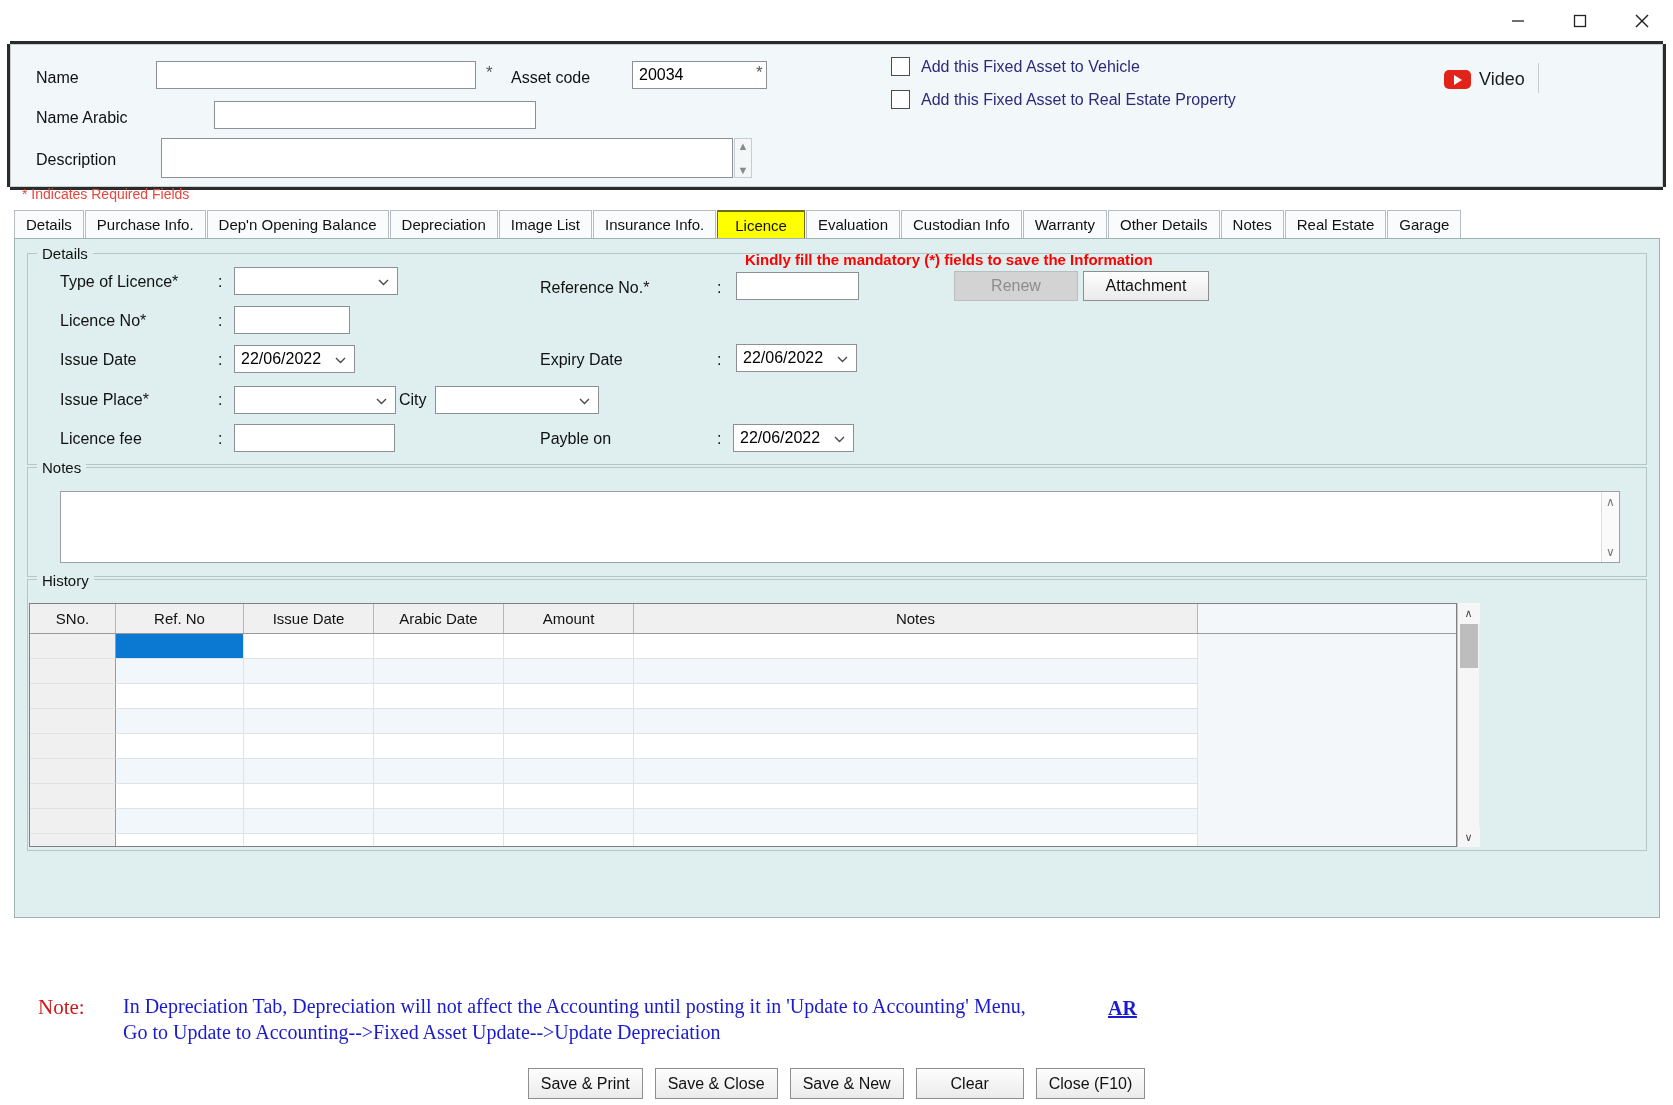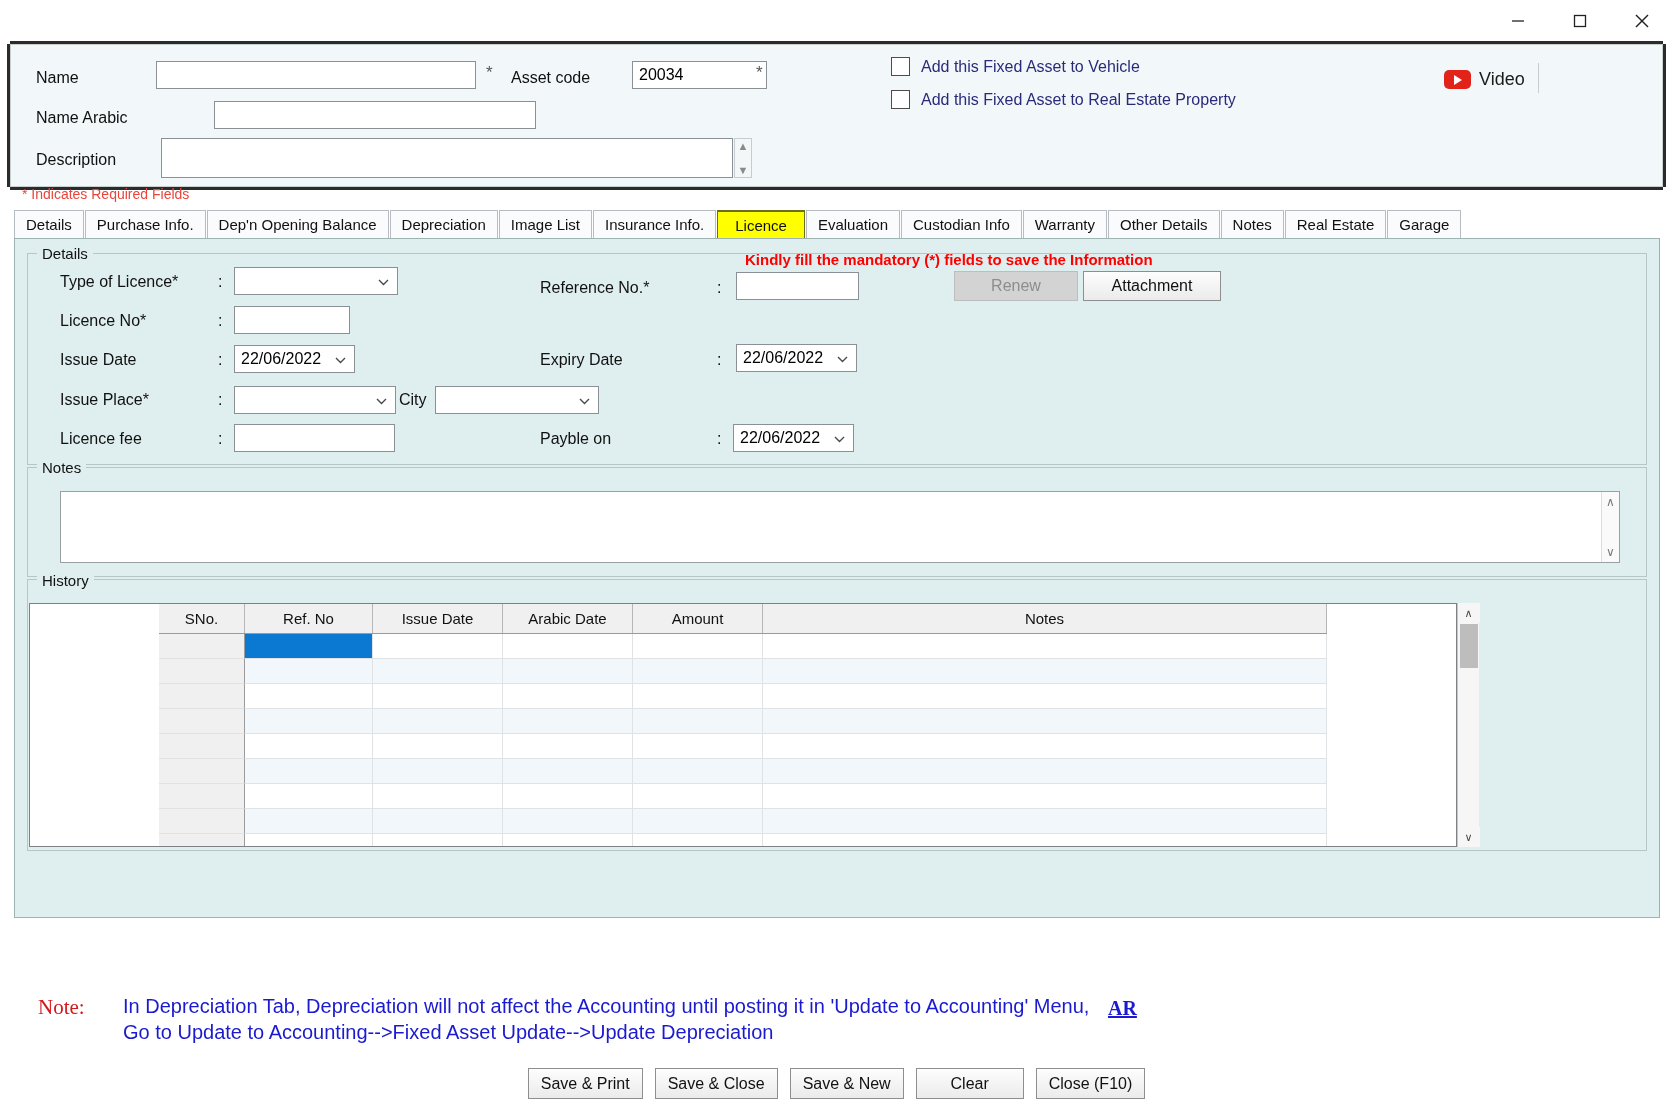--- a/index.html
+++ b/index.html
@@ -121,21 +121,21 @@
   #grid-scroll{
     position:absolute;width:22px;background:#f6f6f6;border-left:1px solid #c7c7c7;box-sizing:border-box;
     display:flex;flex-direction:column;align-items:center;justify-content:space-between;
   }
   .sb-arrow{width:22px;height:20px;display:flex;align-items:center;justify-content:center;font-size:11px;color:#4a4a4a;background:#f6f6f6;}
   #sb-thumb{position:absolute;left:2px;top:21px;width:18px;height:44px;background:#bdbdbd;}
 
   
   #footnote{position:absolute;left:38px;top:995px;width:1160px;}
   #note-label{position:absolute;left:0;top:0;font-family:"Liberation Serif",serif;font-size:21px;color:#d01a1a;}
-  .note-line{position:absolute;left:85px;font-family:Liberation Sans, sans-serif;font-size:20px;color:#1a1ad0;white-space:nowrap;}
+  .note-line{position:absolute;left:85px;font-family:Liberation Serif, serif;font-size:20px;color:#1a1ad0;white-space:nowrap;}
   #ar-link{position:absolute;left:1070px;top:2px;font-family:"Liberation Serif",serif;font-size:20px;font-weight:bold;color:#1a1ad0;text-decoration:underline;}
   #footbar{position:absolute;left:0;top:1068px;width:1673px;display:flex;justify-content:center;gap:12px;}
   .fbtn{
     min-width:108px;height:31px;box-sizing:border-box;
     border:1px solid #8e8e8e;background:linear-gradient(#fdfdfd,#ebebeb);
     display:flex;align-items:center;justify-content:center;
     font-size:16px;color:#111;padding:0 12px;
   }
 </style>
 </head>
@@ -231,21 +231,21 @@
           <polyline points="1,1 5.5,5.5 10,1" fill="none" stroke="#4a4a4a" stroke-width="1.4"></polyline>
         </svg>
     </span>
   </div>
 
   <span class="flabel" style="left:525px;top:40px;">Reference No.*</span>
   <span class="colon" style="left:702px;top:40px;">:</span>
   <input class="tbox" style="left: 721px; top: 33px; width: 123px; height: 28px;" value="">
 
   <div class="btn disabled" style="left:939px;top:32px;width:124px;height:30px;">Renew</div>
-  <div class="btn" style="left:1068px;top:32px;width:138px;height:30px;">Attachment</div>
+  <div class="btn" style="left:1068px;top:32px;width:126px;height:30px;">Attachment</div>
 
   <span class="flabel" style="left:45px;top:73px;">Licence No*</span>
   <span class="colon" style="left:203px;top:73px;">:</span>
   <input class="tbox" style="left: 219px; top: 67px; width: 116px; height: 28px;" value="">
 
   <span class="flabel" style="left:45px;top:112px;">Issue Date</span>
   <span class="colon" style="left:203px;top:112px;">:</span>
   <div class="combo" style="left:219px;top:106px;width:121px;height:28px;">
     <span>22/06/2022</span>
     <span class="caret">
@@ -307,21 +307,21 @@
     <textarea style="flex: 1 1 0%; border: none; outline: none; resize: none; font-family: &quot;Liberation Sans&quot;, sans-serif; font-size: 16px; padding: 4px 6px;" placeholder=""></textarea>
     <div class="vscroll">
       <span>∧</span>
       <span>∨</span>
     </div>
   </div>
 
   <div class="groupbox" style="left:12px;top:340px;width:1620px;height:272px;"></div>
   <span class="grouplabel" style="left:22px;top:333px;">History</span>
 
-  <div id="grid" style="left:14px;top:364px;width:1428px;height:244px;align-items:center;">
+  <div id="grid" style="left:14px;top:364px;width:1428px;height:244px;">
     <div id="grid-head">
       <div class="gh" style="width:86px;">SNo.</div>
       <div class="gh" style="width:128px;">Ref. No</div>
       <div class="gh" style="width:130px;">Issue Date</div>
       <div class="gh" style="width:130px;">Arabic Date</div>
       <div class="gh" style="width:130px;">Amount</div>
       <div class="gh" style="width:564px;">Notes</div>
       <div class="gh filler" style="flex:1;"></div>
     </div>
     <div id="grid-body">

